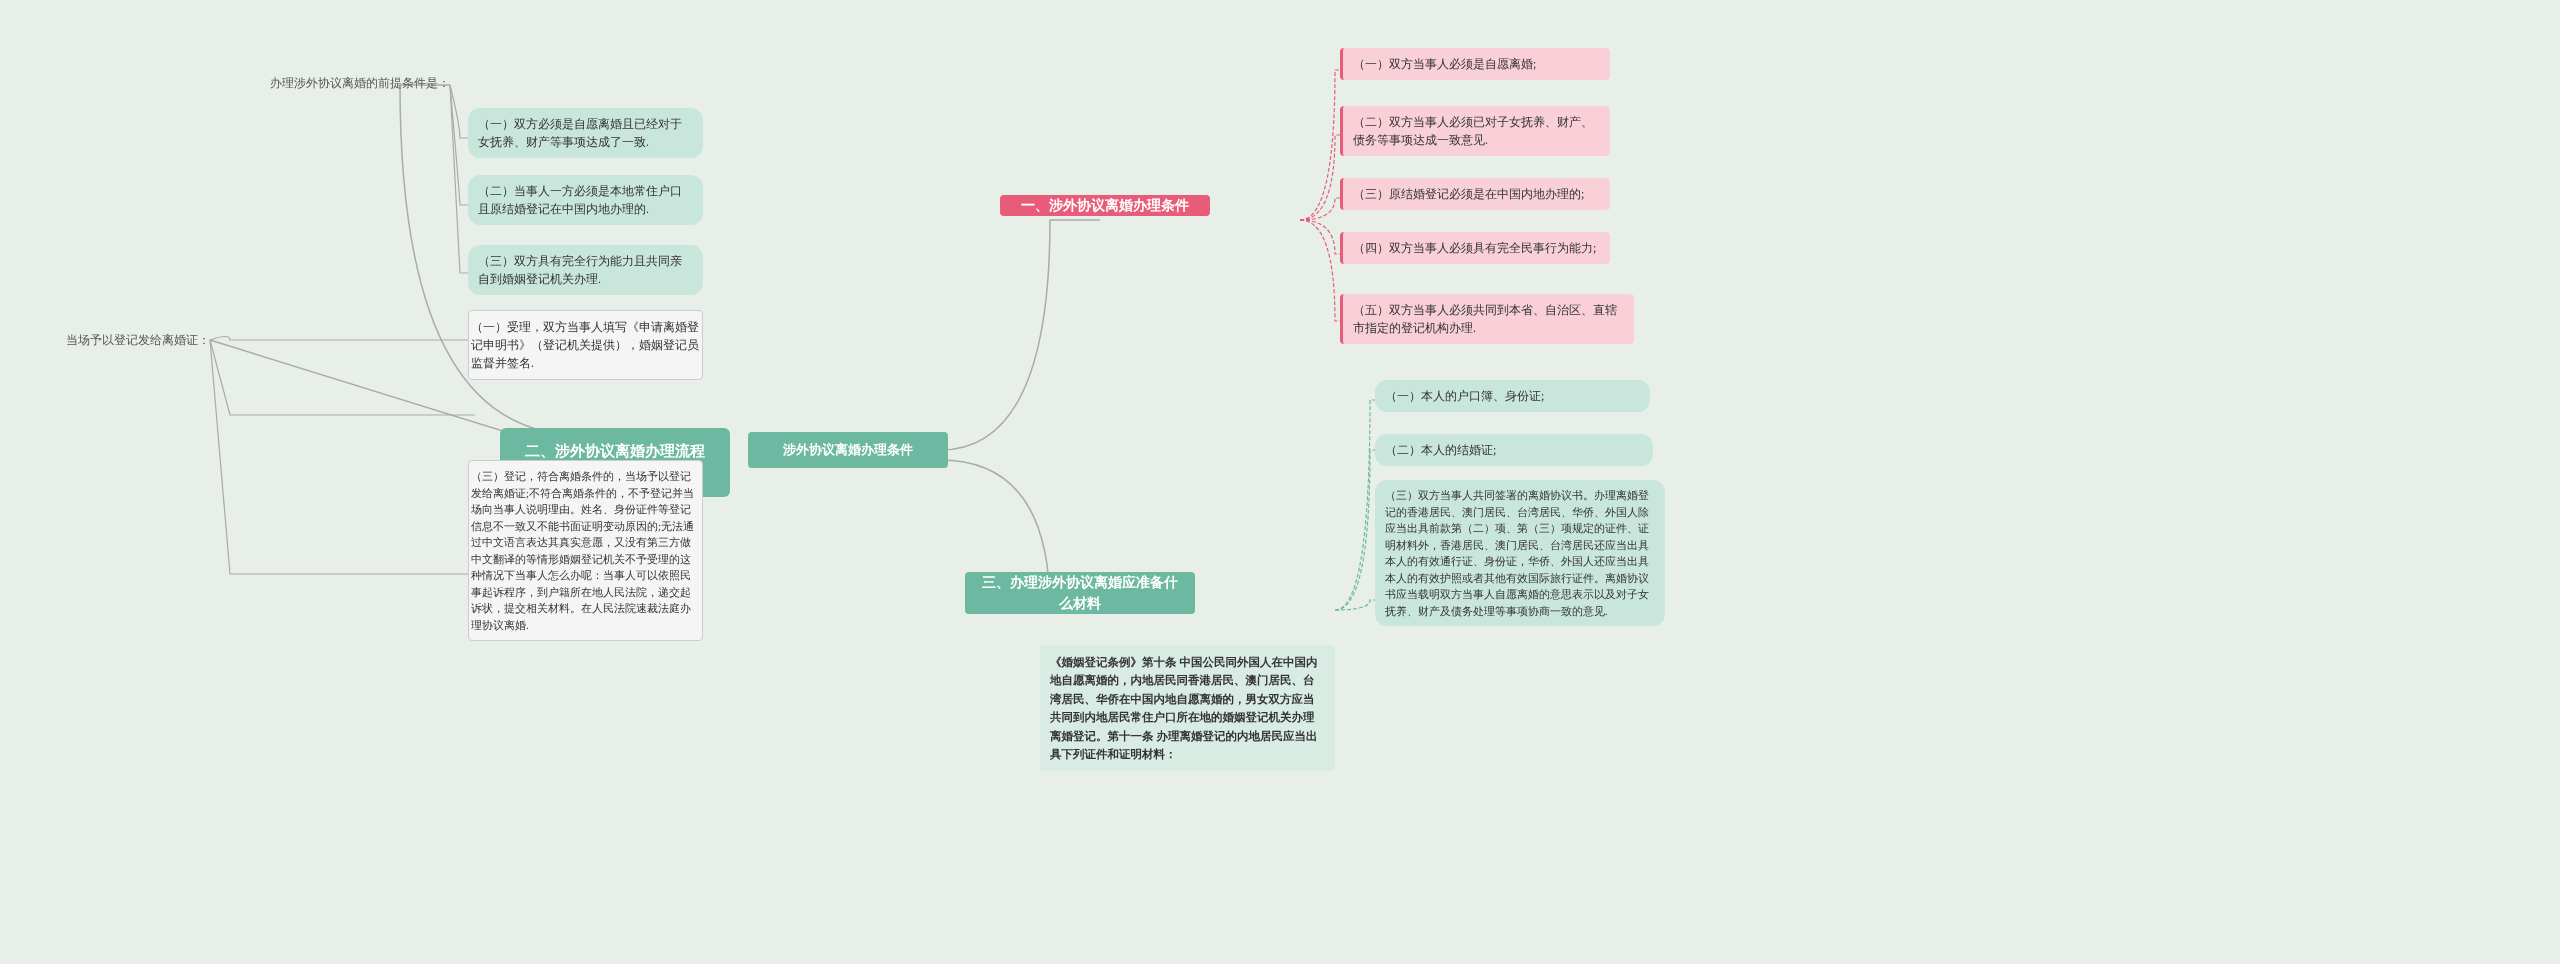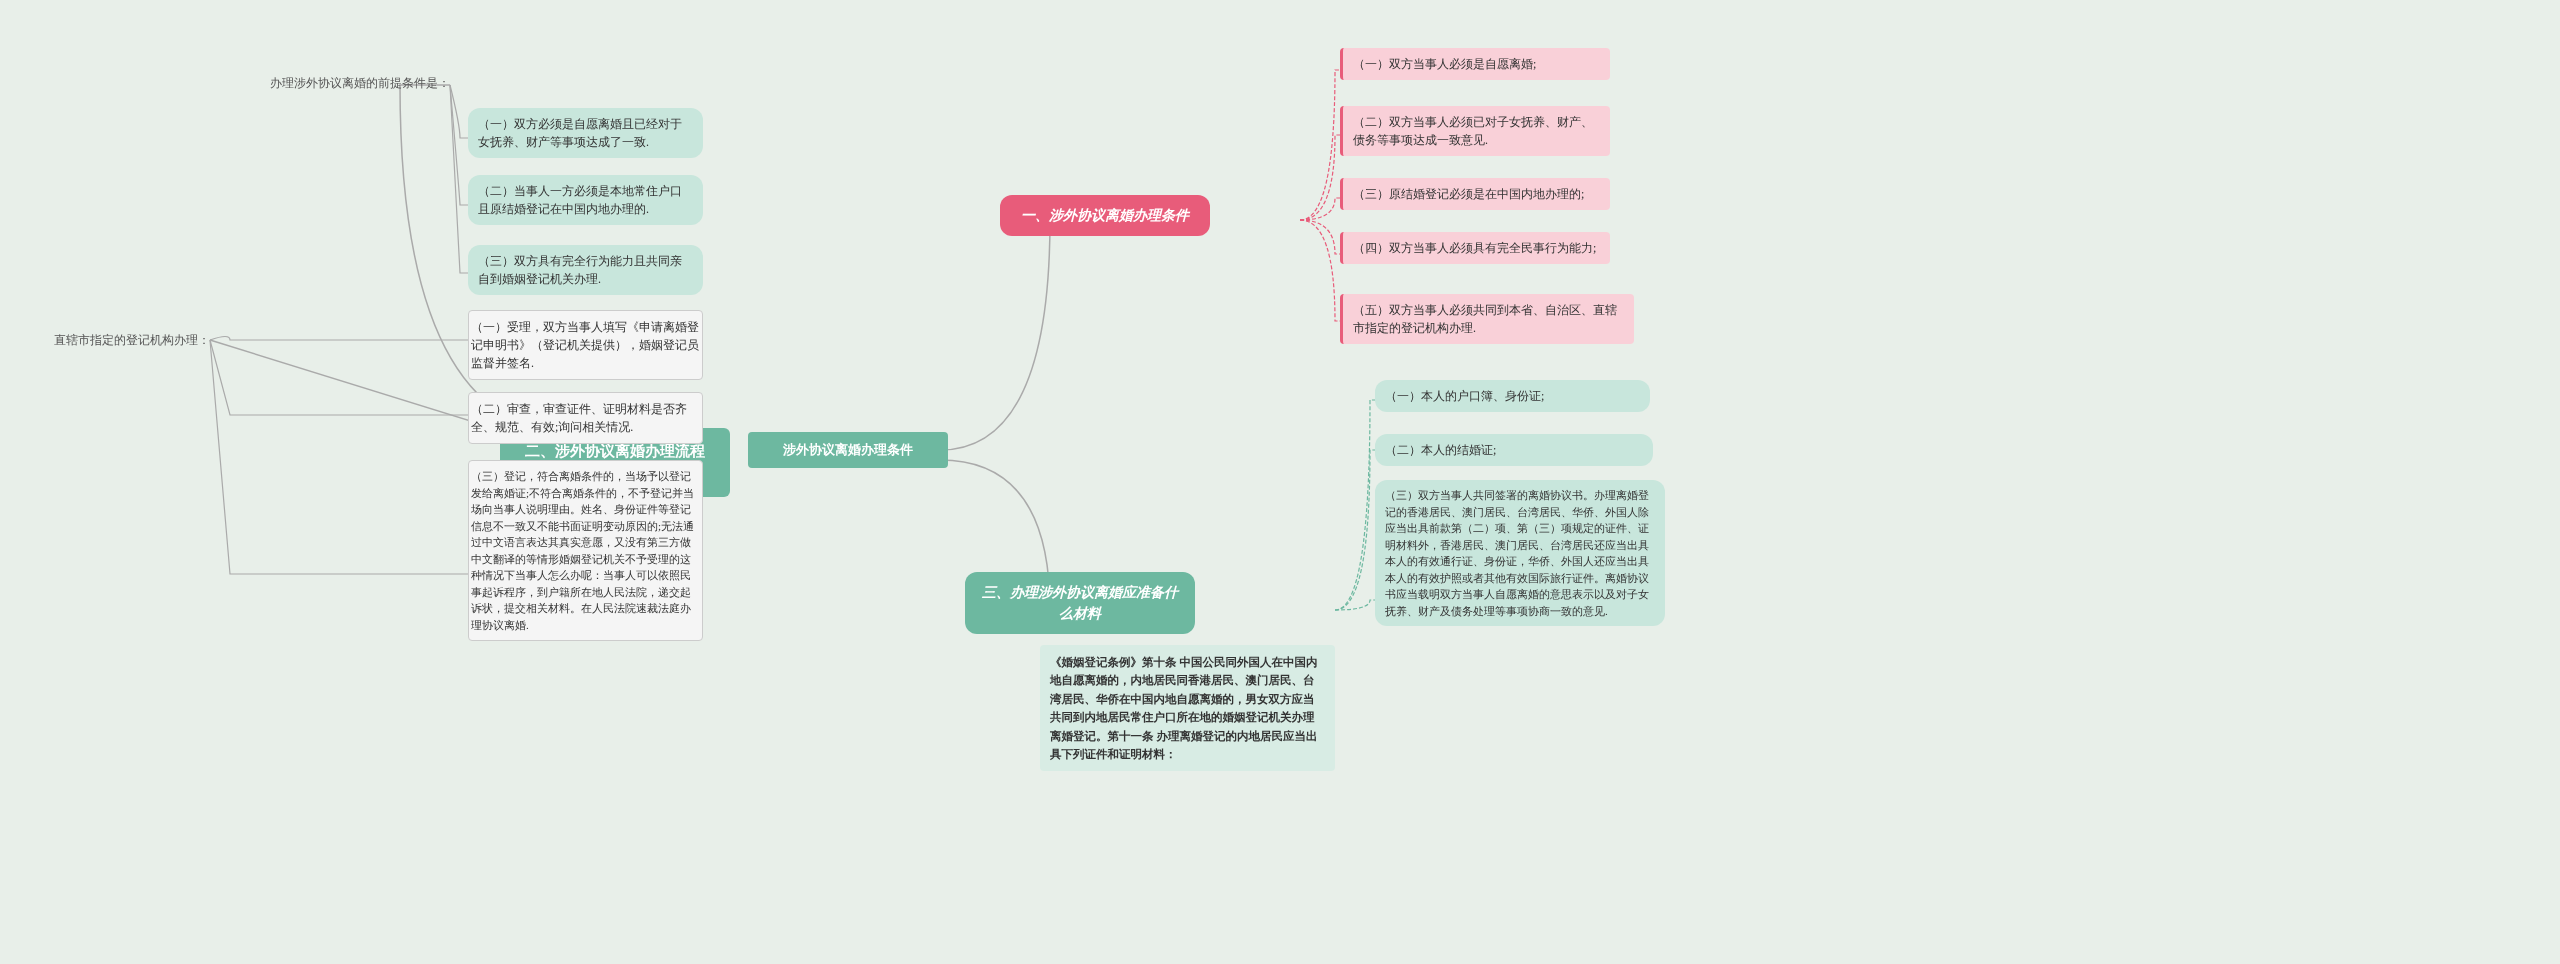--- a/index.html
+++ b/index.html
@@ -47,24 +47,23 @@
       text-align: center;
       padding: 12px 18px;
     }
 
     
     .node-branch1 {
       background: #e85c7a;
       color: #fff;
       font-size: 14px;
       font-weight: bold;
-      border-radius: 12px;
+      border-radius: 4px;
       text-align: center;
-      padding: 10px 14px;
-      font-style: italic;
+      padding: 0 14px;
     }
 
     
     .node-branch2 {
       background: #e85c7a;
       color: #fff;
       font-size: 13px;
       font-weight: bold;
       border-radius: 4px;
       text-align: center;
@@ -165,31 +164,30 @@
   <div class="node node-center" style="left:500px; top:428px; width:230px;">二、涉外协议离婚办理流程是什么</div>
 
   <div class="node node-branch2" style="left:748px; top:432px; width:200px; background:#6db8a0;">涉外协议离婚办理条件</div>
 
   <div class="node node-branch1" style="left:1000px; top:195px; width:210px;">一、涉外协议离婚办理条件</div>
 
   <div class="node node-branch1" style="left:965px; top:572px; width:230px; background:#6db8a0;">三、办理涉外协议离婚应准备什么材料</div>
 
   <div class="node node-topic" style="left:210px; top:68px; width:250px; text-align:right; color:#555;">办理涉外协议离婚的前提条件是：</div>
 
-  <div class="node node-topic" style="left:10px; top:325px; width:210px; text-align:right; color:#555;">直辖市指定的登记机构办理：</div>
+  <div class="node node-topic" style="left:10px; top:325px; width:210px; text-align:right; color:#555;">当场予以登记发给离婚证：</div>
 
   <div class="node node-leaf-teal" style="left:468px; top:108px; width:235px;">（一）双方必须是自愿离婚且已经对于女抚养、财产等事项达成了一致.</div>
 
   <div class="node node-leaf-teal" style="left:468px; top:175px; width:235px;">（二）当事人一方必须是本地常住户口且原结婚登记在中国内地办理的.</div>
 
   <div class="node node-leaf-teal" style="left:468px; top:245px; width:235px;">（三）双方具有完全行为能力且共同亲自到婚姻登记机关办理.</div>
 
   <div class="node node-leaf-white" style="left:468px; top:310px; width:235px;">（一）受理，双方当事人填写《申请离婚登记申明书》（登记机关提供），婚姻登记员监督并签名.</div>
 
-  <div class="node node-leaf-white" style="left:468px; top:392px; width:235px;">（二）审查，审查证件、证明材料是否齐全、规范、有效;询问相关情况.</div>
 
   <div class="node node-leaf-white" style="left:468px; top:460px; width:235px; font-size:11px;">（三）登记，符合离婚条件的，当场予以登记发给离婚证;不符合离婚条件的，不予登记并当场向当事人说明理由。姓名、身份证件等登记信息不一致又不能书面证明变动原因的;无法通过中文语言表达其真实意愿，又没有第三方做中文翻译的等情形婚姻登记机关不予受理的这种情况下当事人怎么办呢：当事人可以依照民事起诉程序，到户籍所在地人民法院，递交起诉状，提交相关材料。在人民法院速裁法庭办理协议离婚.</div>
 
   <div class="node node-leaf-pink" style="left:1340px; top:48px; width:270px;">（一）双方当事人必须是自愿离婚;</div>
 
   <div class="node node-leaf-pink" style="left:1340px; top:106px; width:270px;">（二）双方当事人必须已对子女抚养、财产、债务等事项达成一致意见.</div>
 
   <div class="node node-leaf-pink" style="left:1340px; top:178px; width:270px;">（三）原结婚登记必须是在中国内地办理的;</div>
 
   <div class="node node-leaf-pink" style="left:1340px; top:232px; width:270px;">（四）双方当事人必须具有完全民事行为能力;</div>

